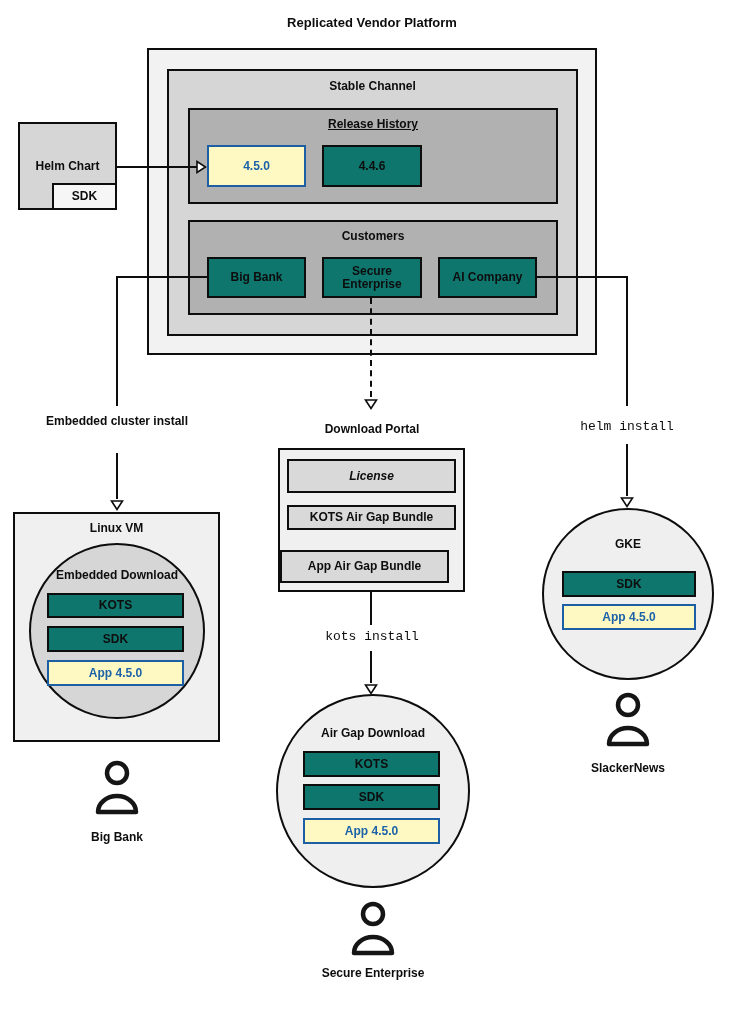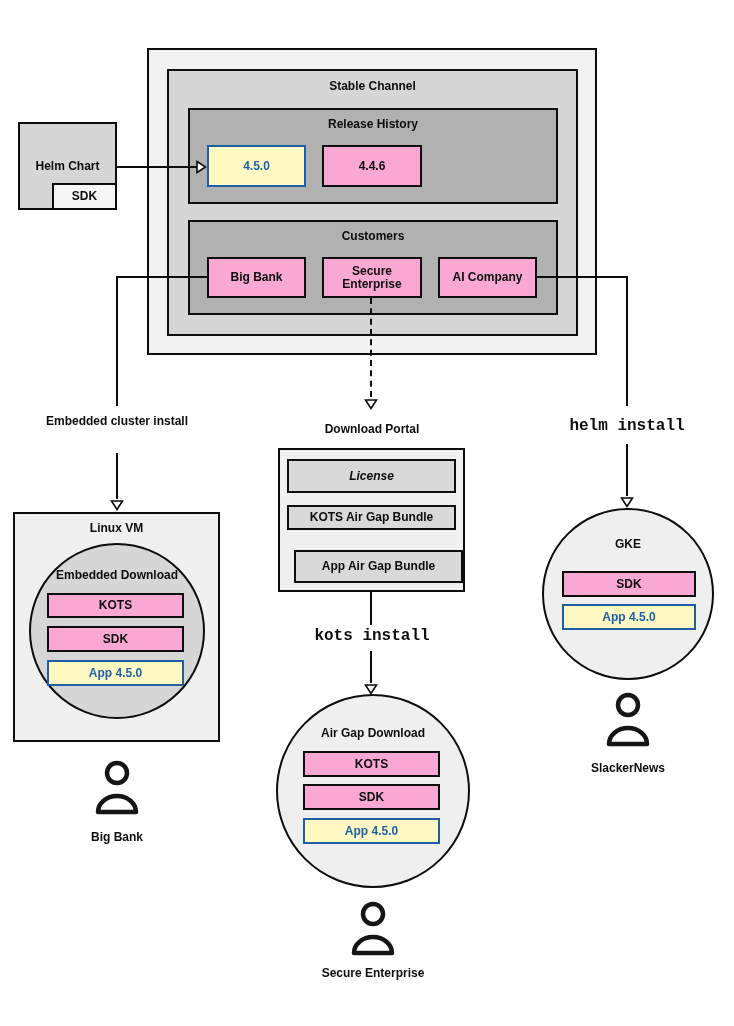--- a/index.html
+++ b/index.html
@@ -1,49 +1,50 @@
 <!DOCTYPE html>
 <html><head>
 <meta charset="utf-8">
 <style>
   html,body{margin:0;padding:0;background:#fff;}
   .canvas{position:relative;width:734px;height:1026px;background:#ffffff;overflow:hidden;
           font-family:"Liberation Sans", sans-serif;color:#0d0d0d;}
   .box{position:absolute;box-sizing:border-box;border:2px solid #0d0d0d;}
   .lbl{position:absolute;box-sizing:border-box;font-weight:bold;font-size:12px;text-align:center;
        line-height:15px;color:#0d0d0d;}
-  .item{position:absolute;box-sizing:border-box;border:2px solid #0d0d0d;background:#f9a8d4;
+  .item{position:absolute;box-sizing:border-box;border:2px solid #0d0d0d;background:#0f766e;
         display:flex;align-items:center;justify-content:center;font-weight:bold;font-size:12px;
         text-align:center;line-height:13px;}
   .item.gray{background:#d9d9d9;}
   .item.blue{background:#fef9c3;border-color:#1d5fa5;color:#1b62a8;}
   .fill-xlight{background:#f2f2f2;}
   .fill-light{background:#f0f0f0;}
   .fill-mid{background:#d6d6d6;}
   .fill-dark{background:#b1b1b1;}
   .circle{border-radius:50%;}
   .vline{position:absolute;width:0;border-left:2px solid #0d0d0d;}
   .vline.dashed{border-left-style:dashed;}
   .hline{position:absolute;height:0;border-top:2px solid #0d0d0d;}
-  .mono{font-family:"Liberation Mono", monospace;font-weight:bold;font-size:16px;}
+  .mono{font-family:"Liberation Mono", monospace;font-weight:normal;font-size:13px;}
   .arrow{position:absolute;line-height:0;}
 </style>
 </head>
 <body>
 
 <div class="canvas">
 
+  <div class="lbl" style="left:147px;top:15px;width:450px;font-size:13px;">Replicated Vendor Platform</div>
 
   <div class="box fill-xlight" style="left:147px;top:48px;width:450px;height:307px;"></div>
 
   <div class="box fill-mid" style="left:167px;top:69px;width:411px;height:267px;"></div>
   <div class="lbl" style="left:167px;top:79px;width:411px;">Stable Channel</div>
 
   <div class="box fill-dark" style="left:188px;top:108px;width:370px;height:96px;"></div>
-  <div class="lbl" style="left:188px;top:117px;width:370px;">Release History</div>
+  <div class="lbl" style="left:188px;top:117px;width:370px;text-decoration:underline;">Release History</div>
   <div class="item blue" style="left:207px;top:145px;width:99px;height:42px;">4.5.0</div>
   <div class="item" style="left:322px;top:145px;width:100px;height:42px;">4.4.6</div>
 
   <div class="box fill-dark" style="left:188px;top:220px;width:370px;height:95px;"></div>
   <div class="lbl" style="left:188px;top:229px;width:370px;">Customers</div>
   <div class="item" style="left:207px;top:257px;width:99px;height:41px;">Big Bank</div>
   <div class="item" style="left:322px;top:257px;width:100px;height:41px;padding:0 8px;">Secure Enterprise</div>
   <div class="item" style="left:438px;top:257px;width:99px;height:41px;">AI Company</div>
 
   <div class="box fill-mid" style="left:18px;top:122px;width:99px;height:88px;"></div>
@@ -87,21 +88,21 @@
   <div class="arrow" style="left:364px;top:399px;">
     <svg width="14" height="11" viewBox="0 0 14 11">
         <path d="M1.5 1 H12.5 L7 9.5 Z" fill="#ffffff" stroke="#0d0d0d" stroke-width="1.6"></path>
       </svg>
   </div>
   <div class="lbl" style="left:297px;top:422px;width:150px;">Download Portal</div>
 
   <div class="box fill-light" style="left:278px;top:448px;width:187px;height:144px;"></div>
   <div class="item gray" style="left:287px;top:459px;width:169px;height:34px;font-style:italic;">License</div>
   <div class="item gray" style="left:287px;top:505px;width:169px;height:25px;">KOTS Air Gap Bundle</div>
-  <div class="item gray" style="left:294px;top:550px;width:169px;height:33px;">App Air Gap Bundle</div>
+  <div class="item gray" style="left:280px;top:550px;width:169px;height:33px;">App Air Gap Bundle</div>
 
   <div class="vline" style="left:370px;top:592px;height:33px;"></div>
   <div class="lbl mono" style="left:293px;top:629px;width:158px;">kots install</div>
   <div class="vline" style="left:370px;top:651px;height:32px;"></div>
   <div class="arrow" style="left:364px;top:684px;">
     <svg width="14" height="11" viewBox="0 0 14 11">
         <path d="M1.5 1 H12.5 L7 9.5 Z" fill="#ffffff" stroke="#0d0d0d" stroke-width="1.6"></path>
       </svg>
   </div>
 

